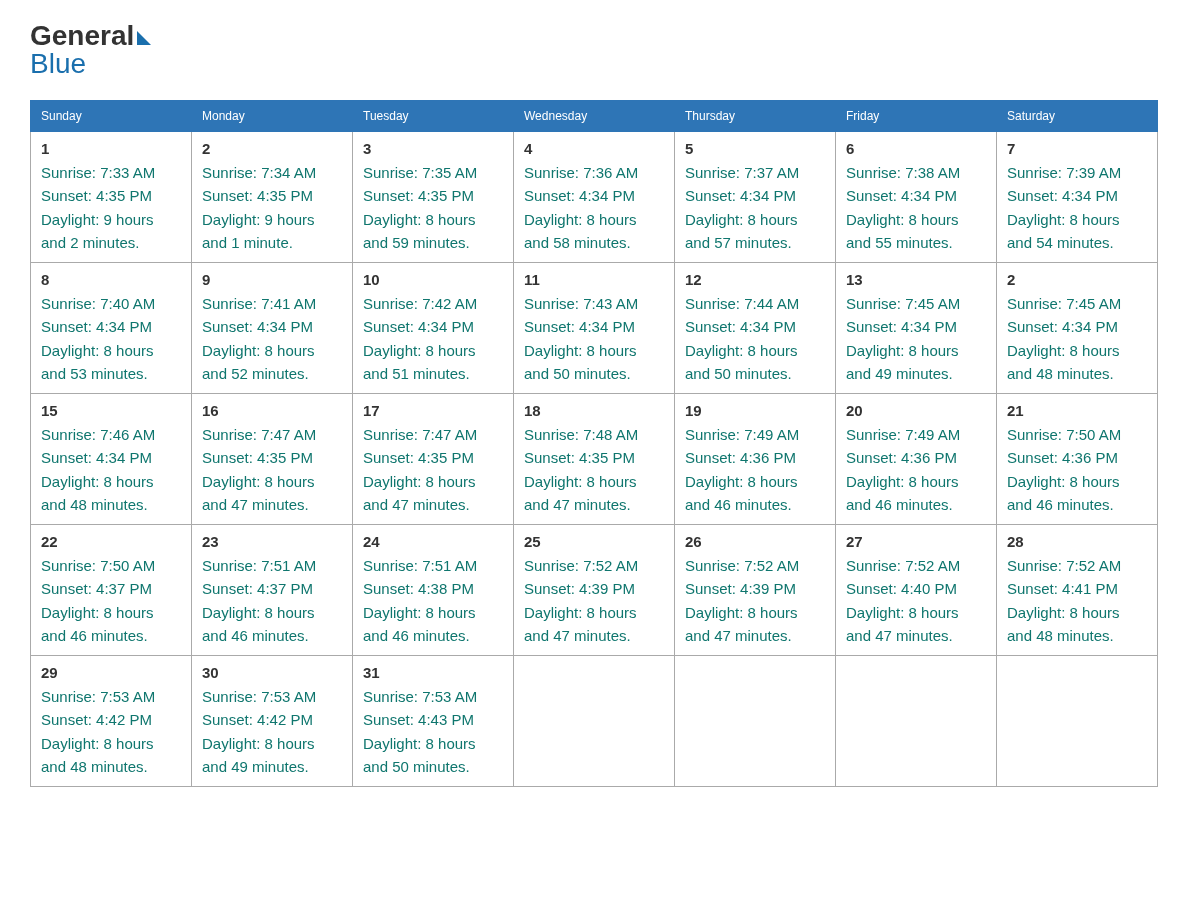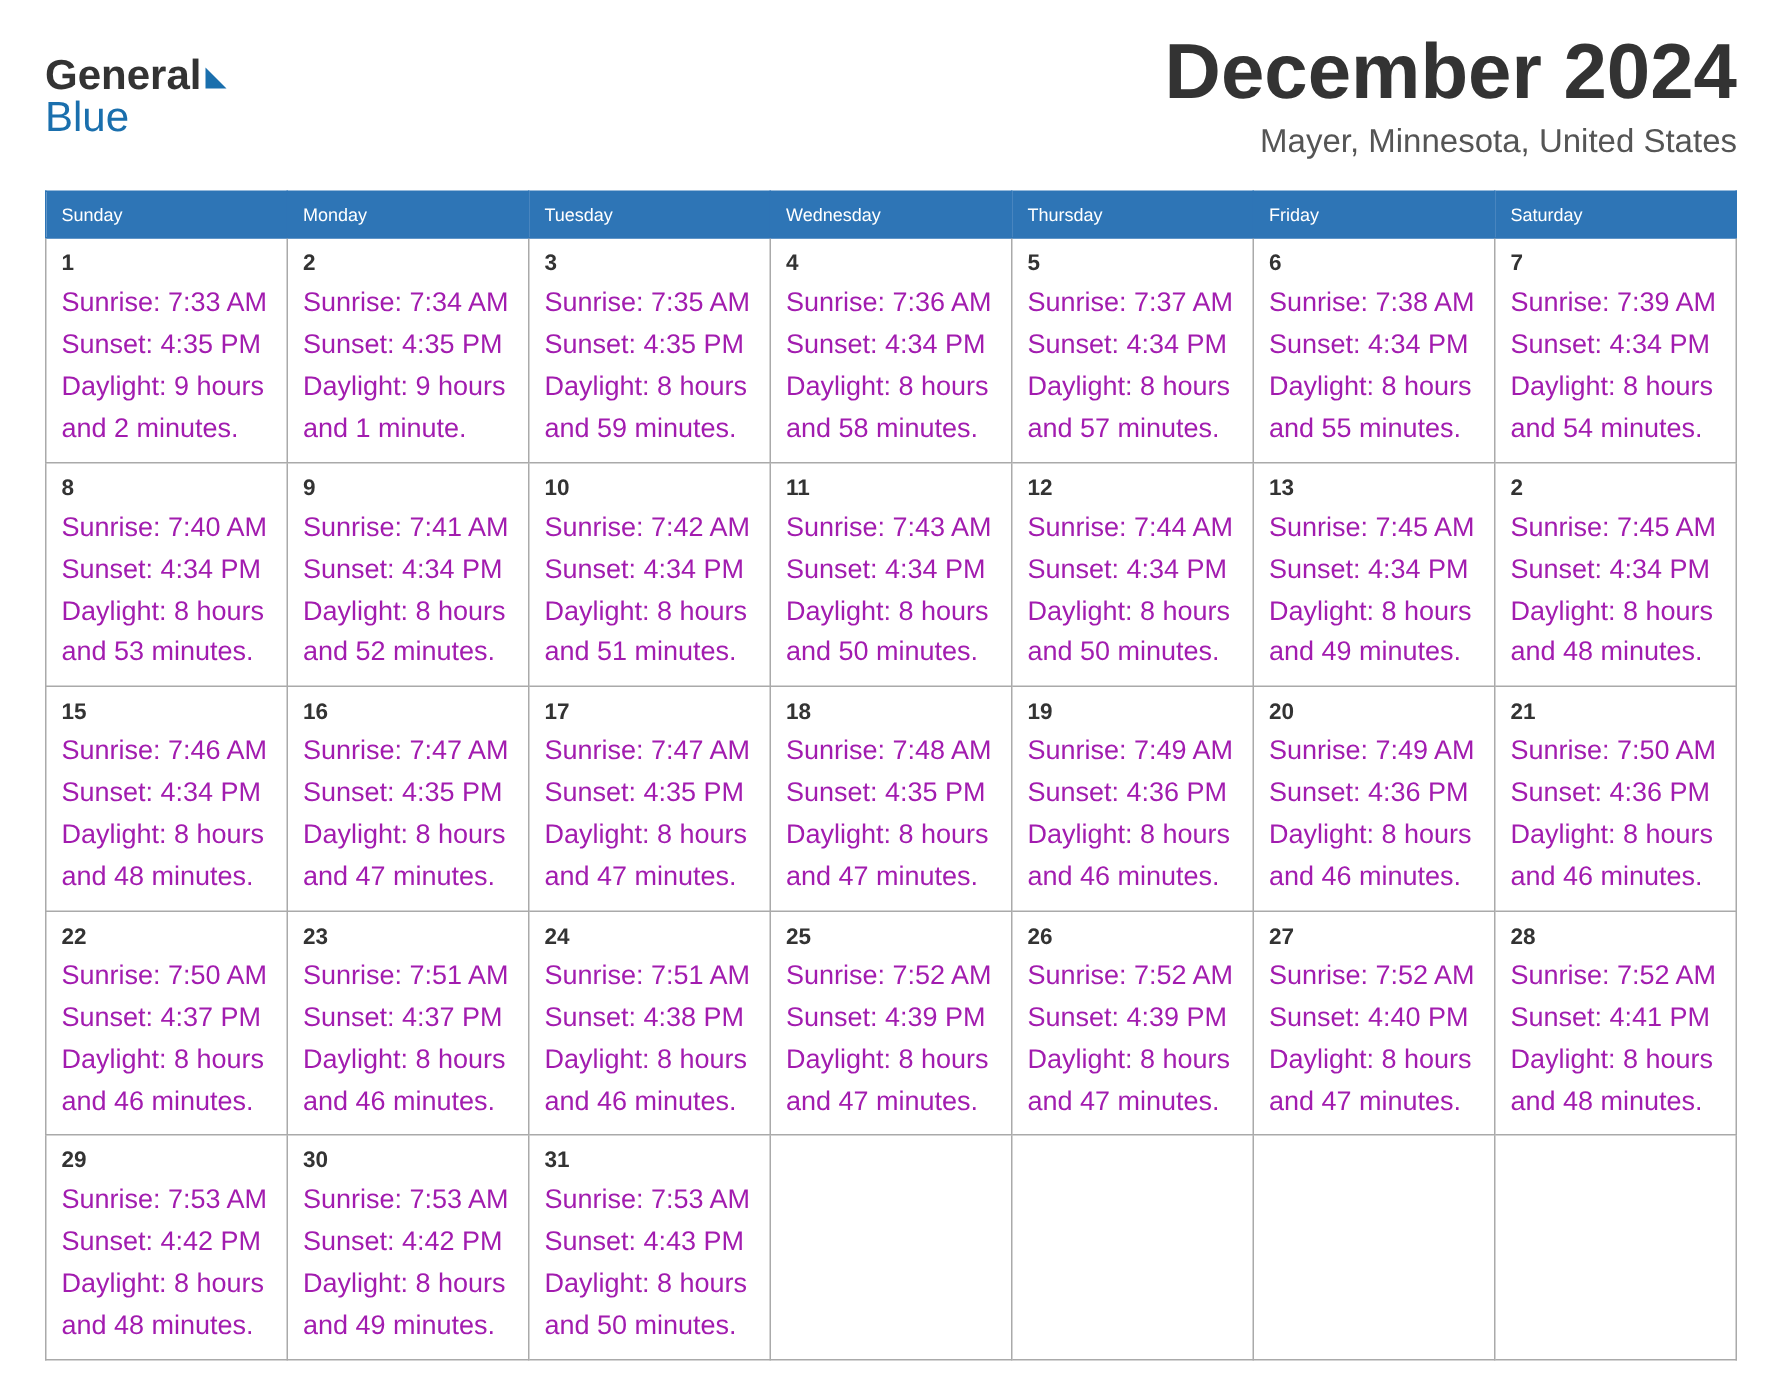--- a/index.html
+++ b/index.html
@@ -84,42 +84,38 @@
     td.empty {
       background: #fff;
     }
     .day-number {
       font-size: 15px;
       font-weight: bold;
       display: block;
       margin-bottom: 4px;
     }
     .day-info {
-      font-size: 18px;
+      font-size: 15px;
       line-height: 1.55;
-      color: #a21caf;
+      color: #0f766e;
     }
     tr:last-child td {
       height: 120px;
     }
   </style>
 </head>
 <body>
 
 <div class="header">
   <div class="logo">
     <div class="logo-top">
       <span class="logo-general">General</span>
       <div class="logo-triangle"></div>
     </div>
     <span class="logo-blue">Blue</span>
-  </div>
-  <div class="title-section">
-    <div class="month-title">December 2024</div>
-    <div class="location-title">Mayer, Minnesota, United States</div>
   </div>
 </div>
 
 <table>
   <thead>
     <tr>
       <th>Sunday</th>
       <th>Monday</th>
       <th>Tuesday</th>
       <th>Wednesday</th>

